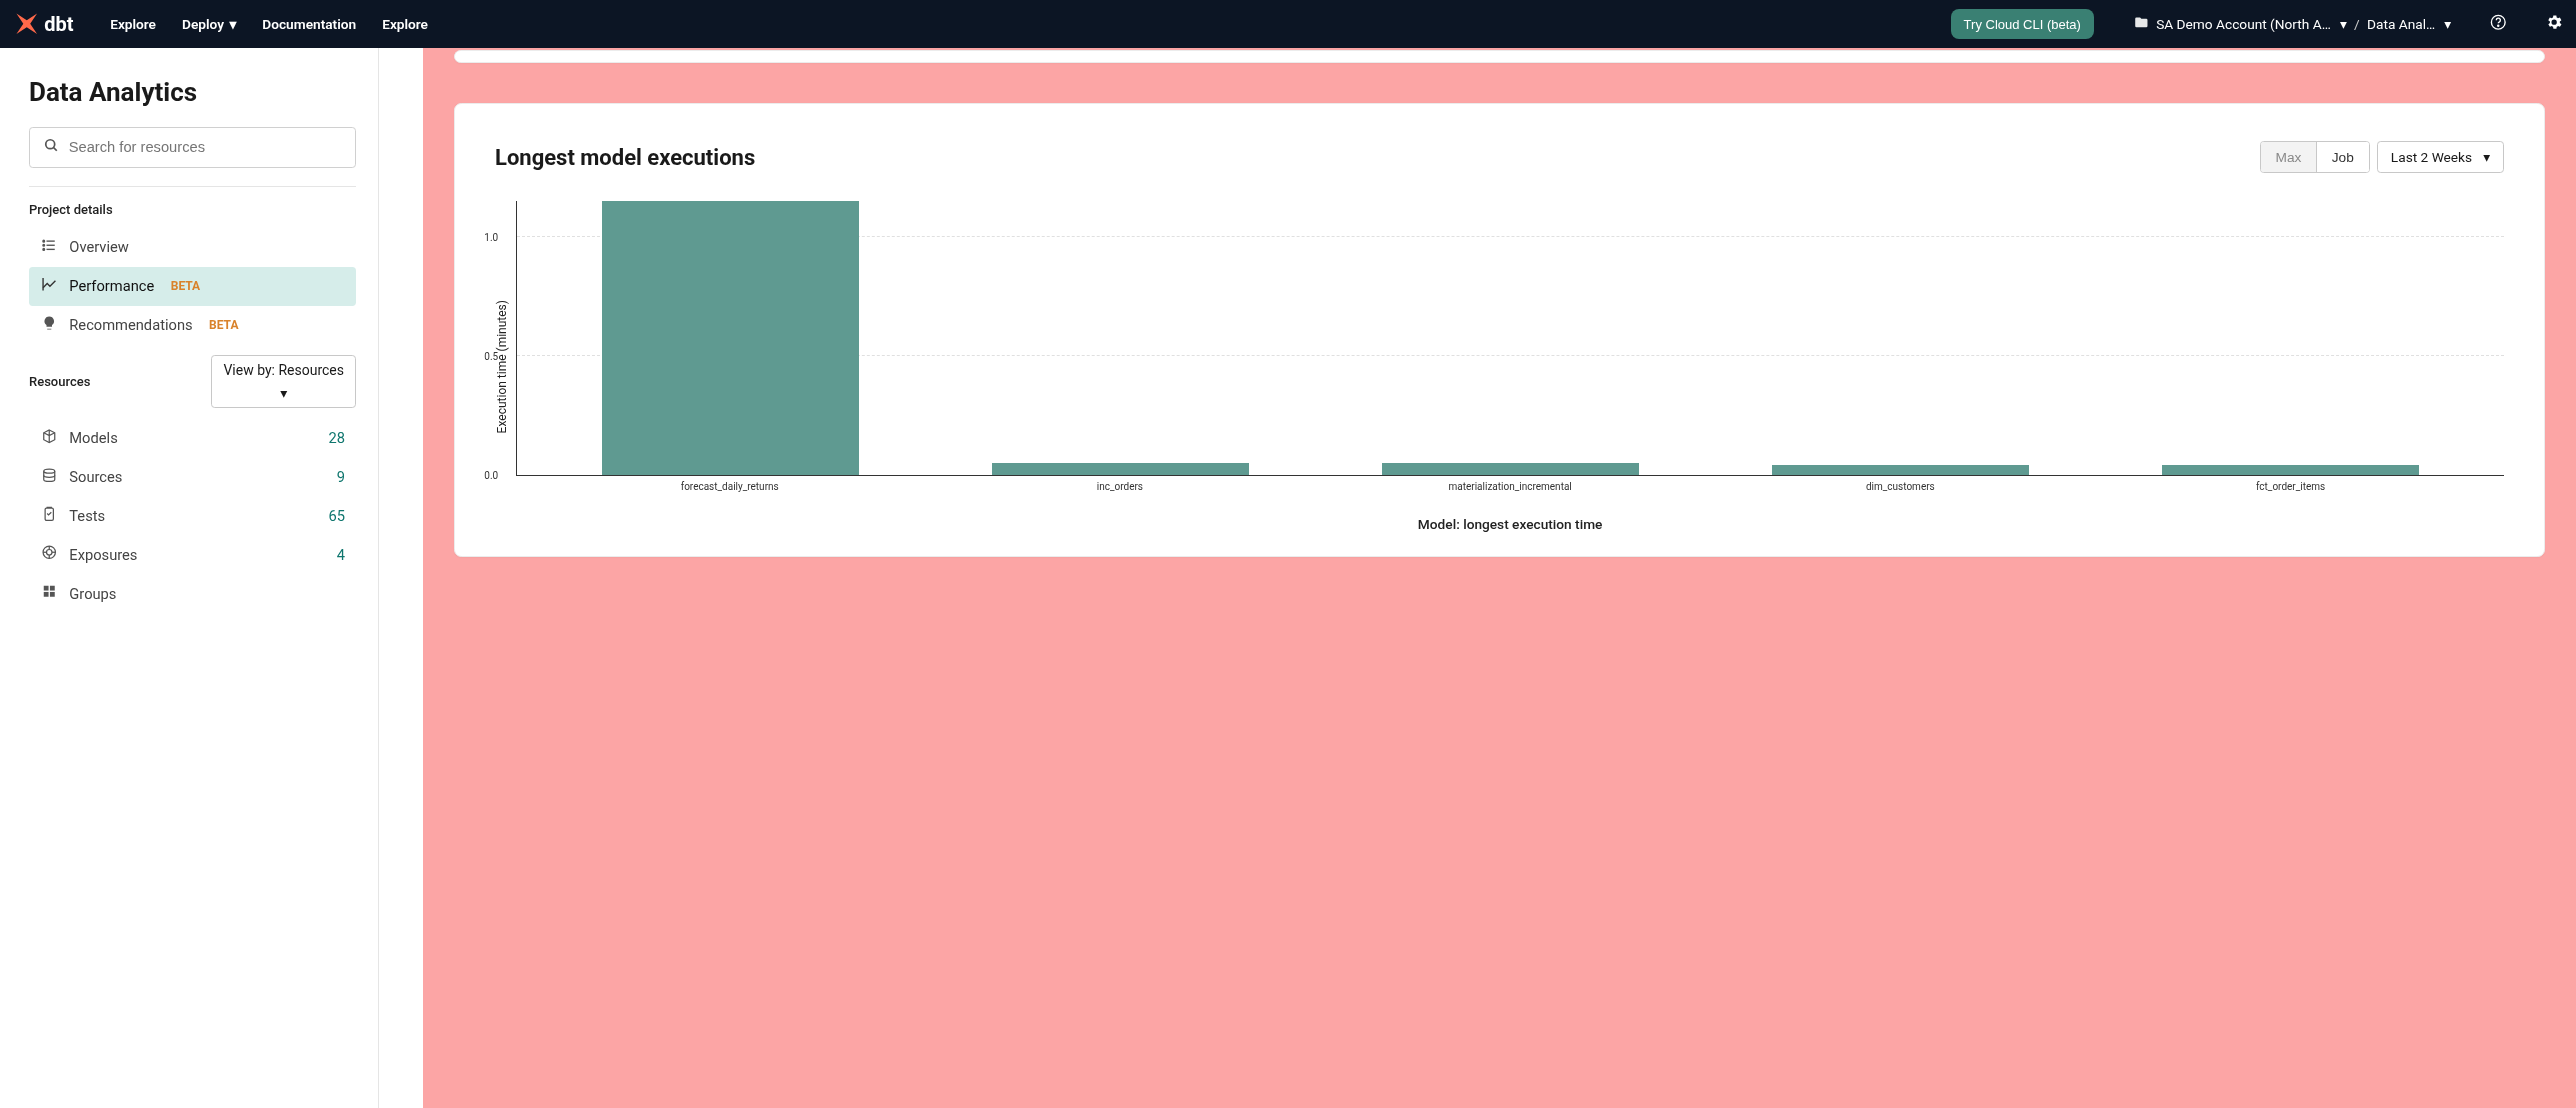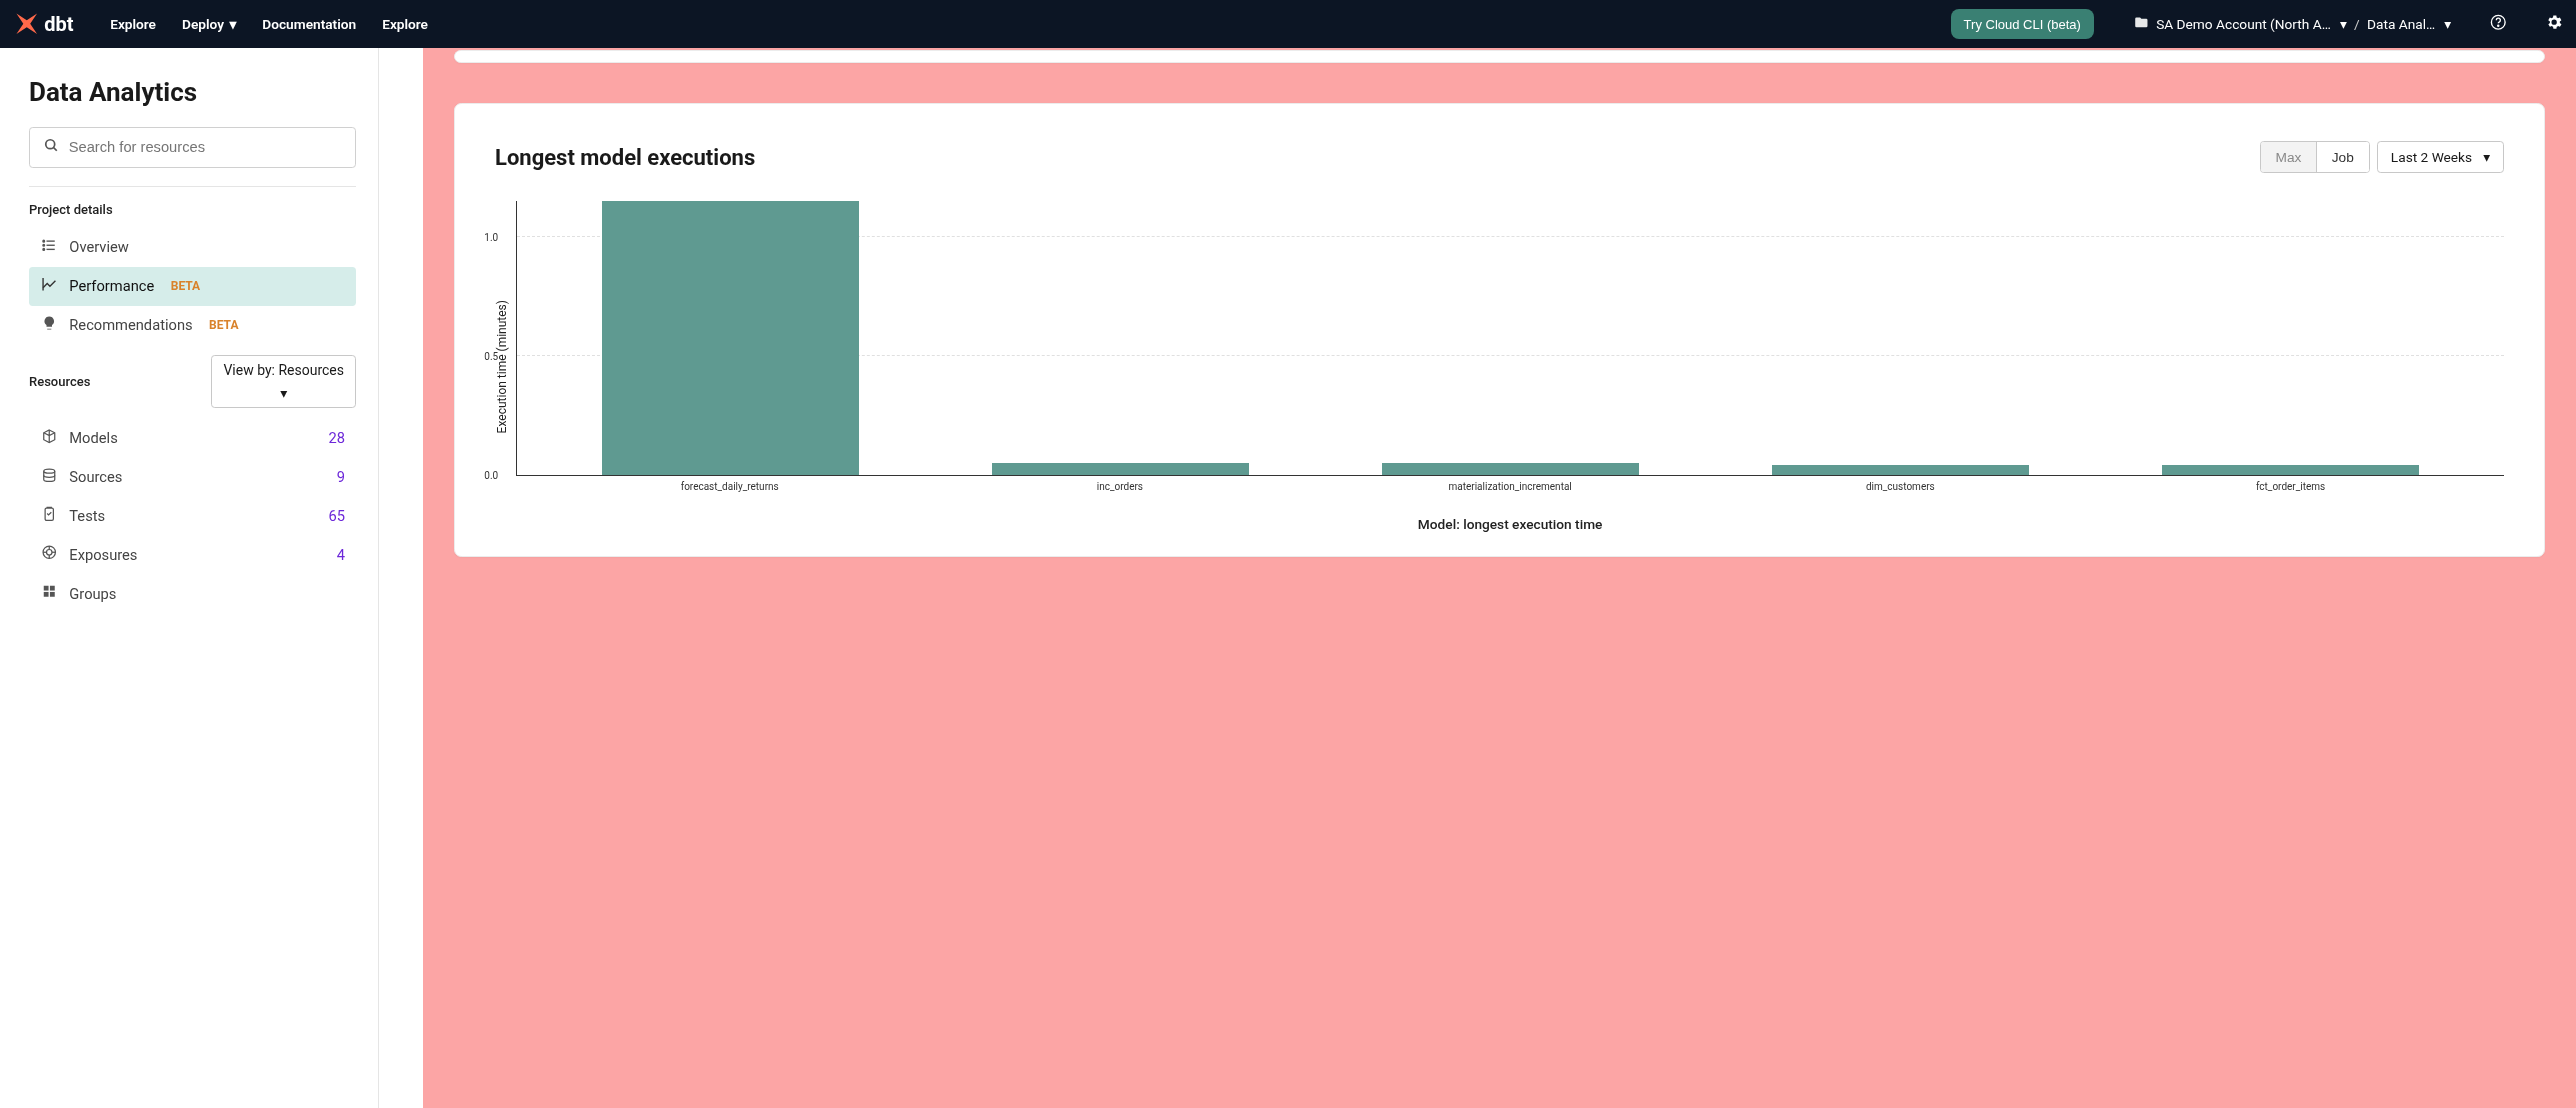--- a/index.html
+++ b/index.html
@@ -28,21 +28,21 @@
 .search-box input{ border:none; outline:none; font-size:14.7px; color:#666; width:100%;}
 .hr{ height:0.9px; background:#e5e5e5; margin:5.5px 0 14.7px;}
 .section-label{ font-size:13px; font-weight:500; margin:11px 0 11px; color:#222;}
 .section-row{ display:flex; align-items:center; justify-content:space-between; margin:11px 0 11px;}
 .pill-select{ border:0.9px solid #c8c8c8; border-radius:3.7px; padding:5.5px 11px; font-size:14px; display:flex; align-items:center; gap:7.3px; cursor:pointer;flex-direction:column;}
 
 .proj-item, .res-item{ display:flex; align-items:center; gap:11px; padding:9.2px 11px; border-radius:3.7px; font-size:14.7px; color:#444; cursor:pointer;}
 .proj-item.active{ background:#d6edea; color:#111;}
 .proj-item .icon, .res-item .icon{ width:18.3px; text-align:center; color:#555;}
 .badge{ color:#d9822b; font-size:12px; font-weight:700; margin-left:5.5px;}
-.res-item .count{ margin-left:auto; font-size:14.7px; color:#6d28d9;}
+.res-item .count{ margin-left:auto; font-size:14.7px; color:#0f766e;}
 
 
 .main { flex:1; padding: 0 31px 24px; overflow:auto; background:#fca5a5;}
 .ghost-card{ background:#fff; border:0.9px solid #ececec; border-radius:7.3px; height:13px; margin:1.8px 0 40px; box-shadow:0 0.9px 1.8px rgba(0,0,0,.03);}
 .card{ background:#fff; border:0.9px solid #ececec; border-radius:7.3px; padding:37px 40px 24px; box-shadow:0 0.9px 1.8px rgba(0,0,0,.03);}
 .card-header{ display:flex; align-items:center; justify-content:space-between; margin-bottom:27.5px;}
 .card-title{ font-size:22px; font-weight:700;}
 .controls{ display:flex; gap:7.3px;}
 .toggle-group{ display:flex; border:0.9px solid #c8c8c8; border-radius:3.7px; overflow:hidden;}
 .toggle-group button{ border:none; background:#fff; padding:7.3px 14.7px; font-size:13.7px; cursor:pointer; color:#333;}

